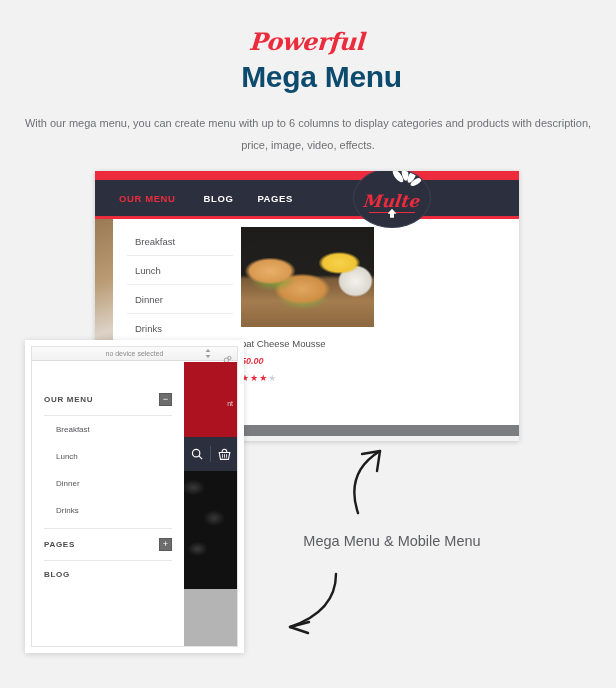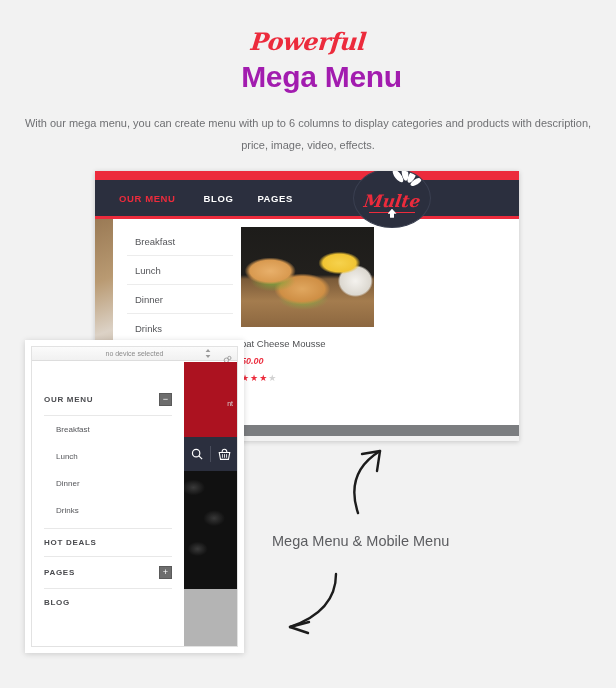--- a/index.html
+++ b/index.html
@@ -21,21 +21,21 @@
     font-size:24px;
     color:#ec2b3c;
     line-height:1;
     letter-spacing:-0.5px;
     transform:skewX(-6deg);
     display:inline-block;
   }
   .hero-title {
     font-size:30px;
     font-weight:700;
-    color:#a21caf;
+    color:#0c4a6e;
     margin-top:6px;
     letter-spacing:-0.3px;
     padding-left:27px;
   }
   .hero-sub {
     margin:18px auto 0;
     width:570px;
     font-size:11px;
     line-height:22px;
     color:#6f7073;
@@ -217,20 +217,21 @@
     display:flex; align-items:center; justify-content:center;
     color:#ffffff; font-size:9px; line-height:9px;
   }
   .sub-divider { height:1px; background:#e8e8e8; margin-top:4px; }
 
   
   .caption {
     position:absolute;
     left:272px; top:533px;
     width:240px;
+    text-align:center;
     font-size:14.5px;
     color:#5c5d60;
   }
   .arrow-up { position:absolute; left:340px; top:437px; }
   .arrow-down { position:absolute; left:278px; top:570px; }
 </style>
 </head>
 <body>
 
 <div class="hero">
@@ -351,23 +352,20 @@
         <span class="mnav-sub">Lunch</span>
       </div>
       <div class="mnav-row sub">
         <span class="mnav-sub">Dinner</span>
       </div>
       <div class="mnav-row sub">
         <span class="mnav-sub">Drinks</span>
       </div>
       <div class="sub-divider"></div>
 
-      <div class="mnav-row">
-        <span class="mnav-top">HOT DEALS</span>
-      </div>
 
       <div class="mnav-row">
         <span class="mnav-top">PAGES</span>
         <span class="toggle-btn">+</span>
       </div>
 
       <div class="mnav-row nobord">
         <span class="mnav-top">BLOG</span>
       </div>
 

